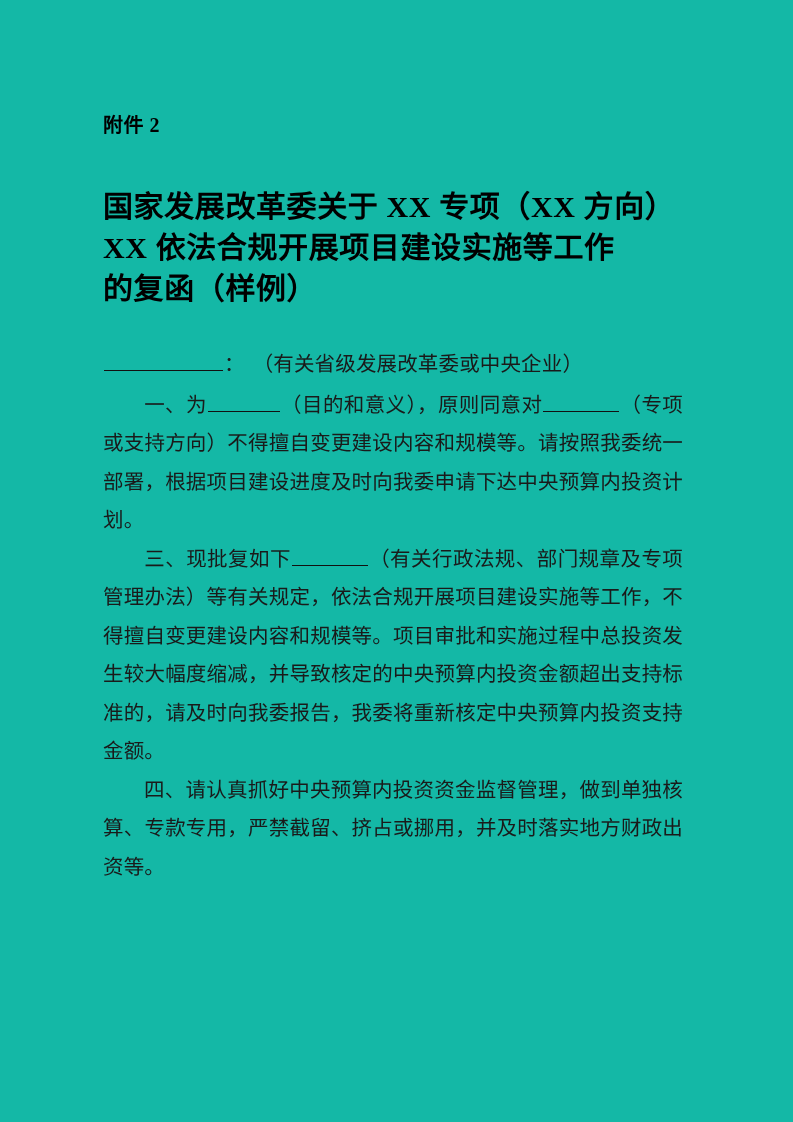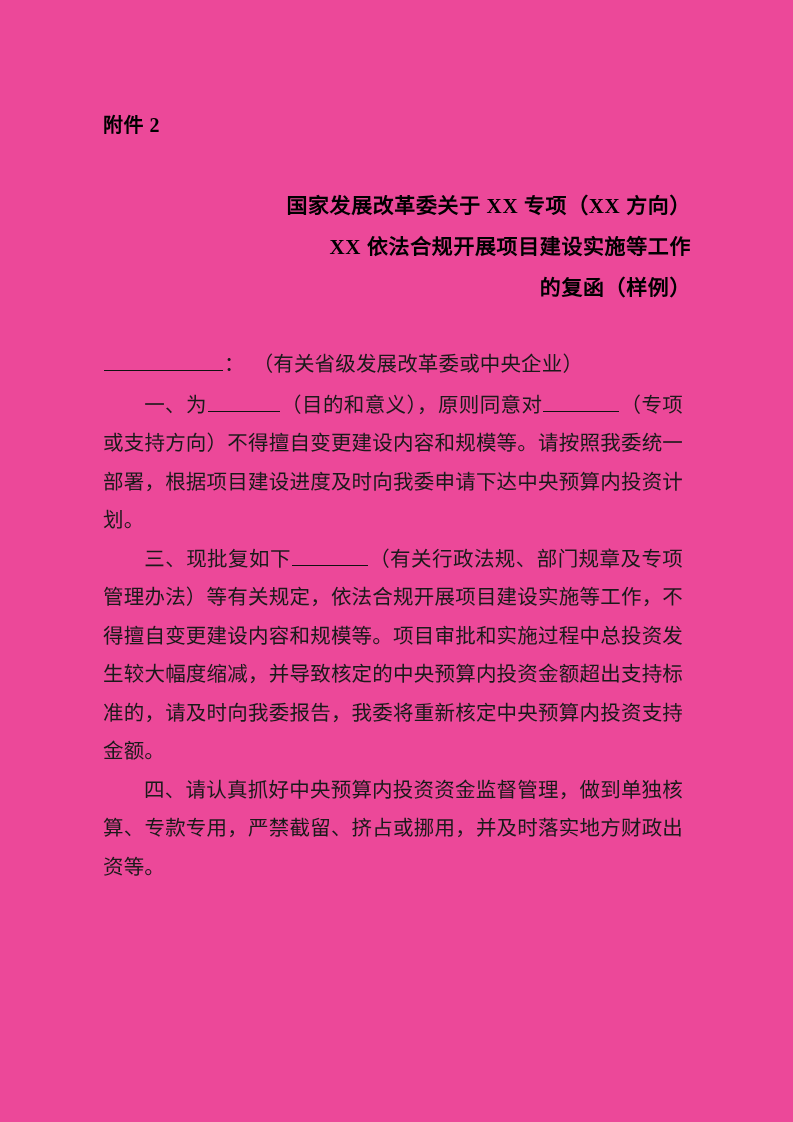--- a/index.html
+++ b/index.html
@@ -10,21 +10,21 @@
   }
   body {
     font-family: "Liberation Serif", "DejaVu Serif", serif;
     color: #000000;
     -webkit-font-smoothing: antialiased;
   }
   .page {
     position: relative;
     width: 793px;
     height: 1122px;
-    background: #ec4899;
+    background: #14b8a6;
     overflow: hidden;
     box-sizing: border-box;
   }
   
   .attachment-label {
     position: absolute;
     left: 103px;
     top: 113px;
     font-family: "Liberation Serif", "DejaVu Serif", serif;
     font-weight: bold;
@@ -32,24 +32,24 @@
     letter-spacing: 0.5px;
     line-height: 1.2;
     white-space: pre;
   }
   
   .doc-title {
     position: absolute;
     left: 103px;
     top: 186px;
     width: 588px;
-    text-align: right;
+    text-align: left;
     font-family: "Liberation Serif", "DejaVu Serif", serif;
     font-weight: bold;
-    font-size: 21px;
+    font-size: 30px;
     line-height: 41px;
     letter-spacing: 0.6px;
   }
   .doc-title .tline {
     display: block;
     white-space: pre;
   }
   
   .body-block {
     position: absolute;

